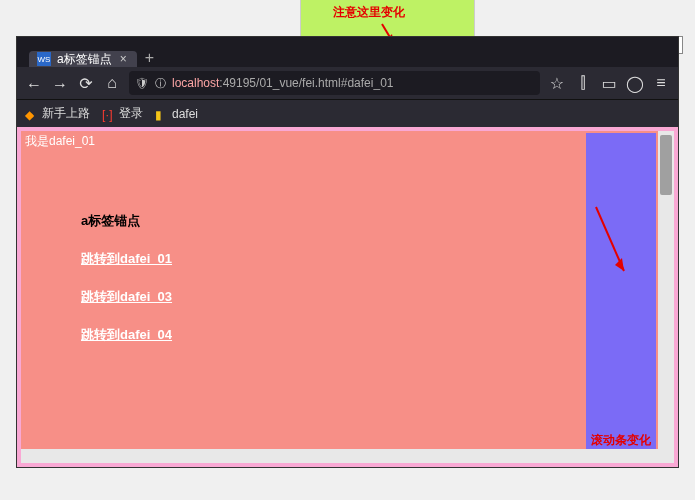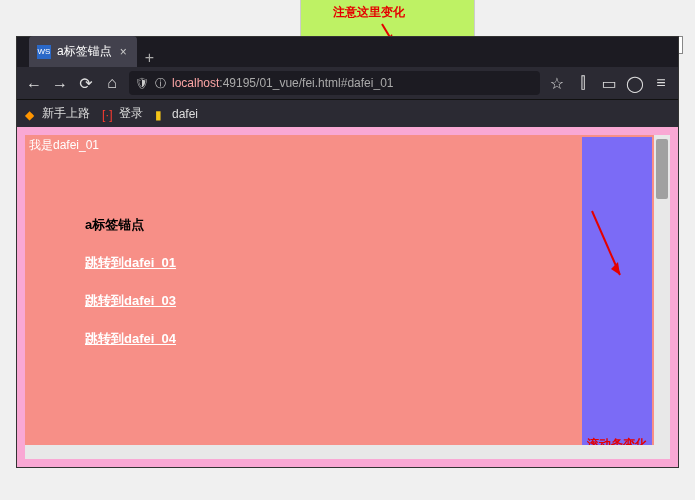--- a/index.html
+++ b/index.html
@@ -9,38 +9,38 @@
   .top-annot { position: absolute; left: 300px; top: 0; width: 175px; height: 45px; border: 1px solid #ccc; border-top: none; background: #bef264; }
   .top-annot-text { position: absolute; top: 4px; left: 32px; color: #e50000; font-size: 12px; font-weight: bold; }
   .top-arrow { position: absolute; left: 378px; top: 22px; color: #e50000; }
 
   .win-ctrl { position: absolute; right: 12px; top: 36px; display: flex; gap: 8px; }
   .win-btn { width: 28px; height: 18px; border: 1px solid #888; background: #fff; font-size: 10px; display: flex; align-items: center; justify-content: center; color: #444; }
 
   .browser { position: absolute; left: 16px; top: 36px; width: 663px; height: 432px; border: 1px solid #333; background: #fff; display: flex; flex-direction: column; }
 
   .tabbar { height: 30px; background: #1c1b22; display: flex; align-items: flex-end; padding-left: 12px; }
-  .tab { height: 31px; background: #42414d; color: #fff; display: flex; align-items: center; padding: 4px 8px; border-top-left-radius: 4px; border-top-right-radius: 4px; font-size: 12px; gap: 6px; }
+  .tab { height: 16px; background: #42414d; color: #fff; display: flex; align-items: center; padding: 4px 8px; border-top-left-radius: 4px; border-top-right-radius: 4px; font-size: 12px; gap: 6px; }
   .tab-icon { width: 14px; height: 14px; background: #2a68c8; display: inline-flex; align-items: center; justify-content: center; color:#fff; font-size:8px; }
   .tab-close { color:#ccc; font-size:12px; padding:0 2px; }
   .tab-new { color:#aaa; font-size:16px; padding:0 8px; }
 
   .navbar { height: 32px; background: #2b2a33; display: flex; align-items: center; padding: 0 8px; gap: 8px; }
   .nav-icon { width: 18px; height: 18px; color: #ddd; display: inline-flex; align-items: center; justify-content: center; }
   .urlbar { flex: 1; height: 24px; background: #1c1b22; border-radius: 4px; display: flex; align-items: center; padding: 0 6px; gap: 6px; }
   .url-chip { color:#ccc; font-size:11px; }
   .url-text { color:#aaa; font-size:12px; white-space: nowrap; }
   .url-host { color:#fca5a5; }
   .navbar-right { display:flex; gap:8px; align-items:center; }
 
   .bookmarks { height: 28px; background: #2b2a33; border-top: 1px solid #111; display: flex; align-items: center; padding: 0 8px; gap: 12px; font-size: 12px; color:#ddd; }
   .bm-item { display: flex; align-items: center; gap: 5px; }
   .bm-dot { width:12px; height:12px; }
 
-  .content-wrap { flex:1; position:relative; border: 8px solid #f9a8d4; margin: 0; overflow:hidden; }
+  .content-wrap { flex:1; position:relative; border: 4px solid #f9a8d4; margin: 0; overflow:hidden; }
   .content { position:absolute; inset:0; background: #f78f87; overflow:hidden; }
   .hdr { color:#fff; font-size:12px; padding:2px 4px; }
   .anchor-block { margin: 60px 0 0 60px; }
   .anchor-title { font-size:13px; font-weight:bold; color:#000; margin-bottom:10px; }
   .anchor-link { display:block; color:#fff; text-decoration:underline; font-size:13px; margin:20px 0; font-weight:bold; }
 
   .side-purple { position:absolute; right:18px; top:2px; width:70px; height:330px; background:#7b6bf6; }
   .side-annot-box { position:absolute; right:18px; top:300px; width:70px; height:18px; display:flex; align-items:center; justify-content:center; }
   .side-annot-text { color:#e50000; font-size:12px; font-weight:bold; }
   .side-arrow { position:absolute; right:42px; top:72px; color:#e50000; }

